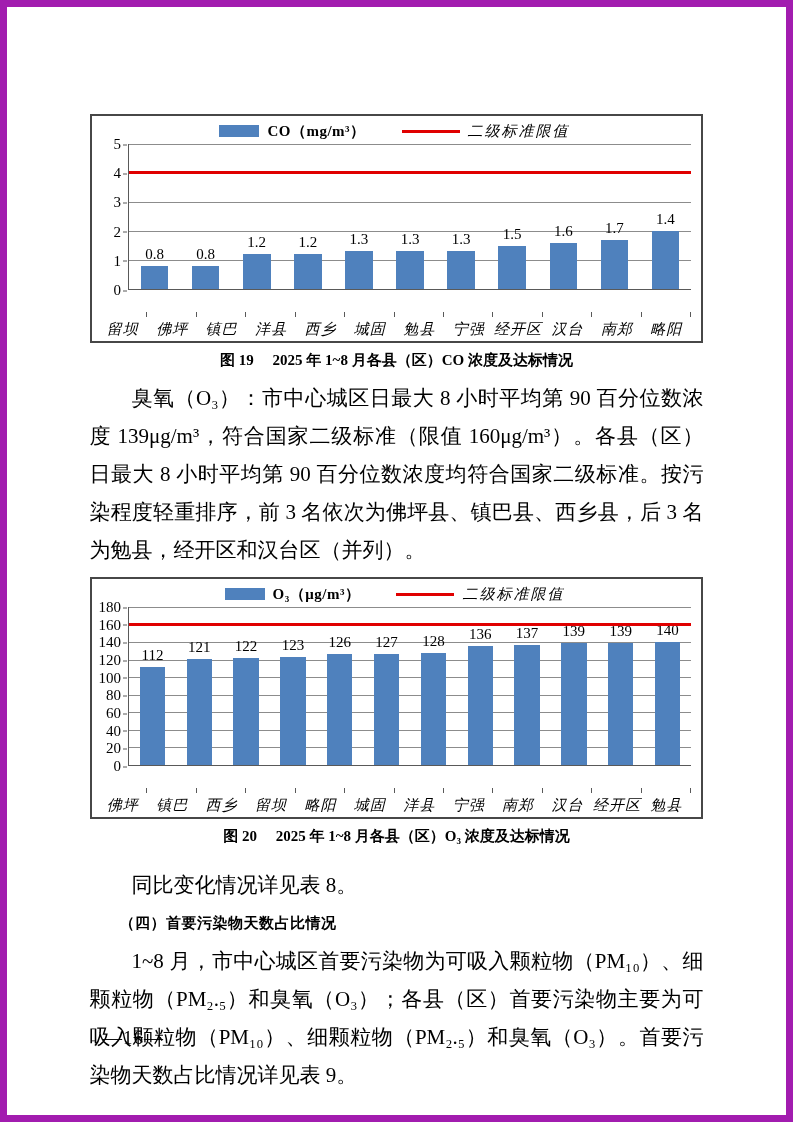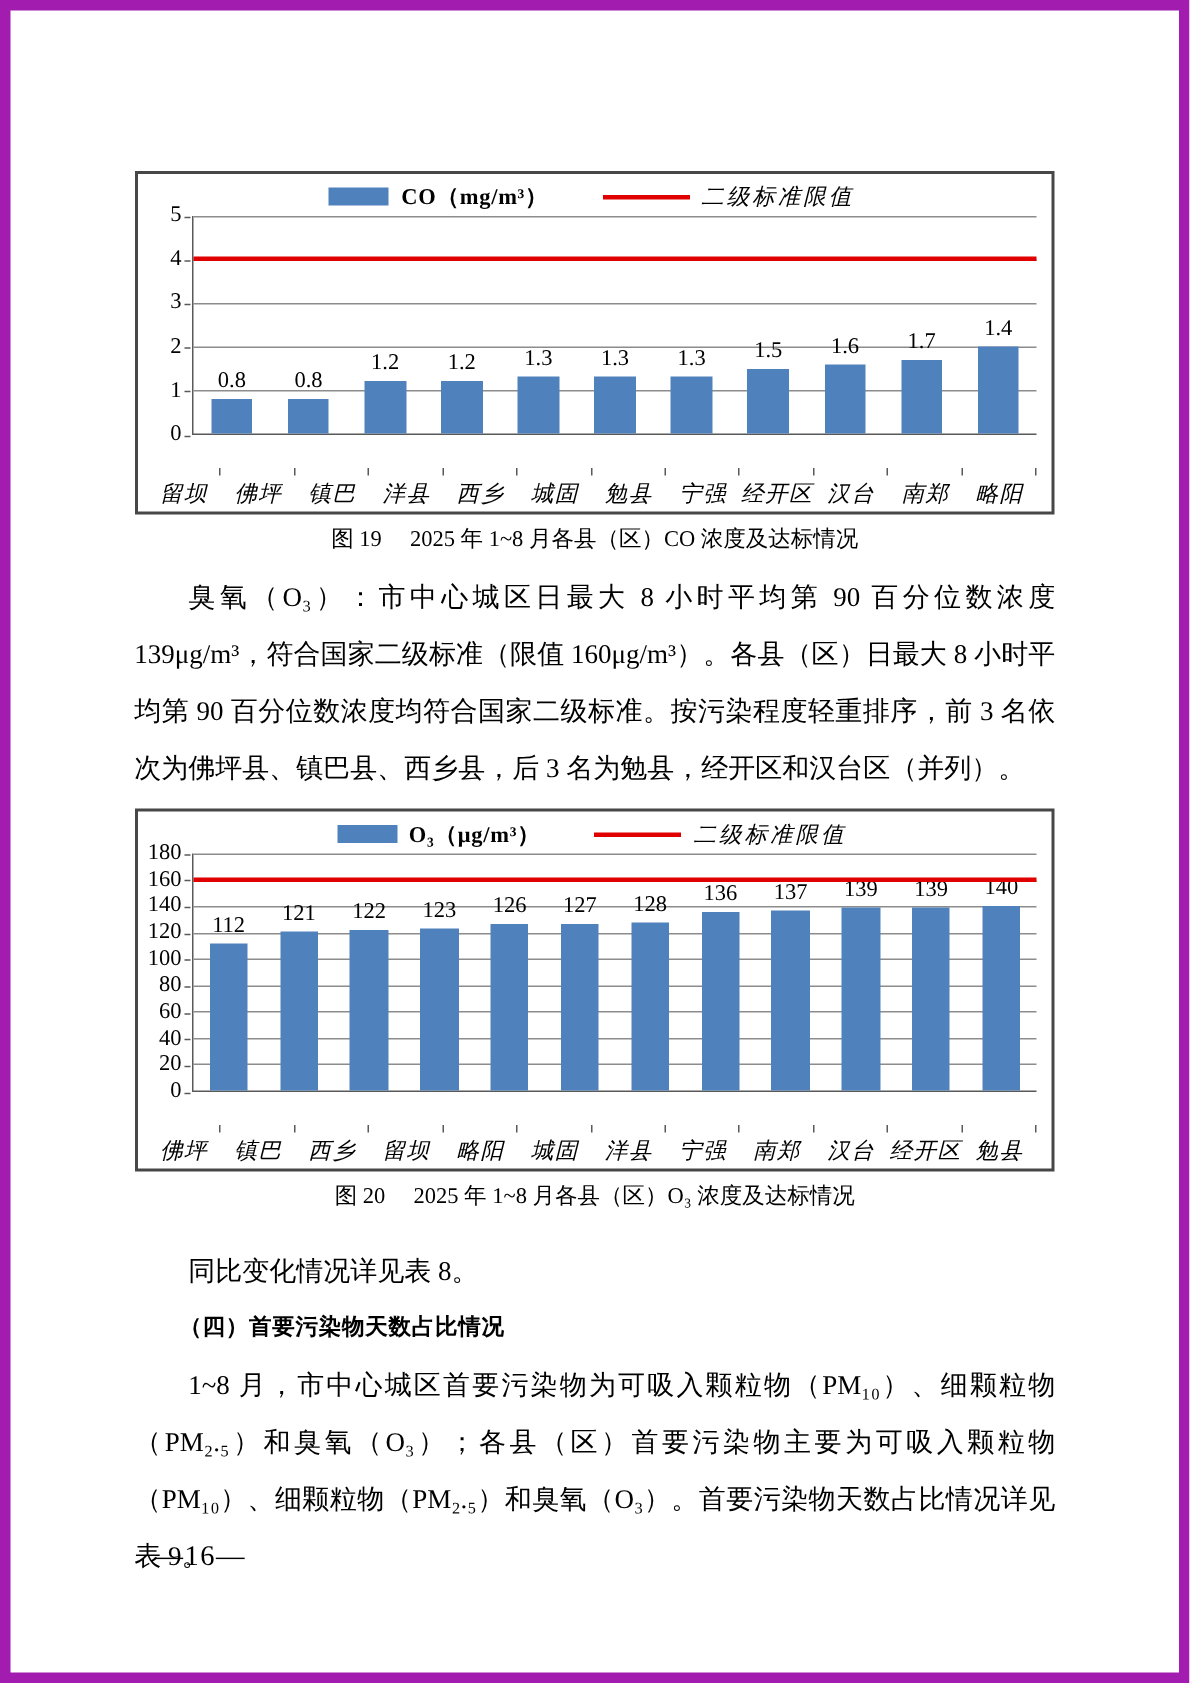--- a/index.html
+++ b/index.html
@@ -56,26 +56,26 @@
   .xlabel{
     flex:1;text-align:center;font-size:15px;font-style:italic;
     letter-spacing:1px;position:relative;white-space:nowrap;
   }
   .xlabel::after{
     content:"";position:absolute;right:0;top:-8px;height:5px;
     border-right:1px solid #595959;
   }
   
   .caption{
-    text-align:center;font-size:15px;font-weight:normal;
+    text-align:center;font-size:15px;font-weight:bold;
     margin-top:5px;line-height:24px;white-space:pre-wrap;
   }
   .body-block{margin:0 auto;width:614px;}
   .para{
-    font-size:18px;line-height:38px;text-align:justify;
+    font-size:21px;line-height:38px;text-align:justify;
     text-indent:2em;margin:0;
   }
   .para.first{margin-top:7px;}
   .para.compare{margin-top:18px;}
   .heading{
     font-size:15px;line-height:38px;font-weight:bold;
     text-indent:2em;margin:0;letter-spacing:.5px;
   }
   .page-number{
     position:absolute;left:96px;bottom:66px;

